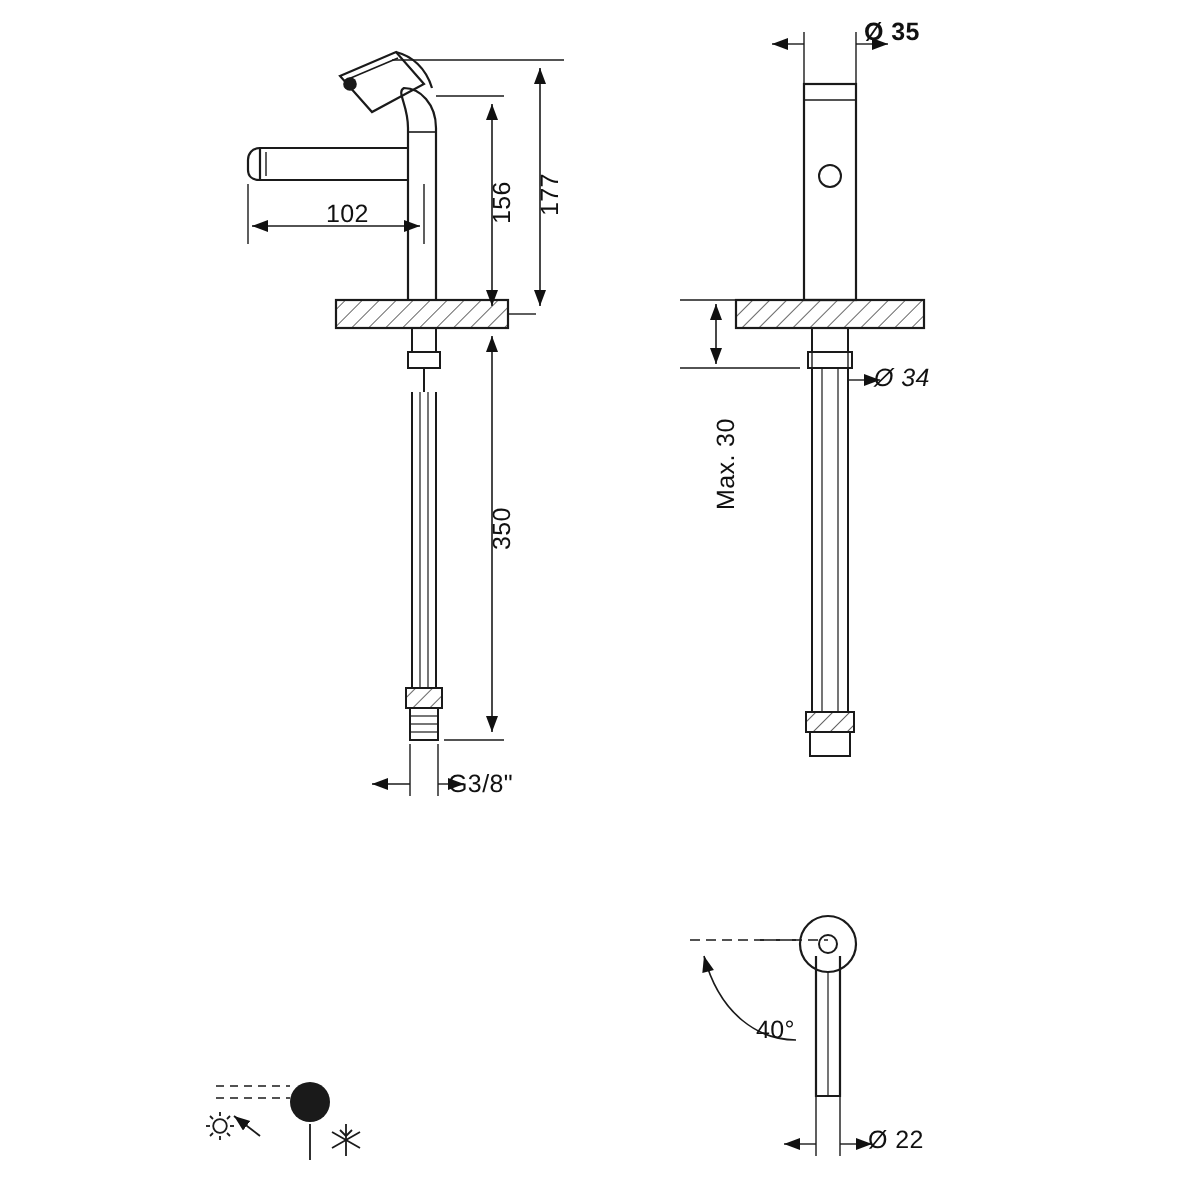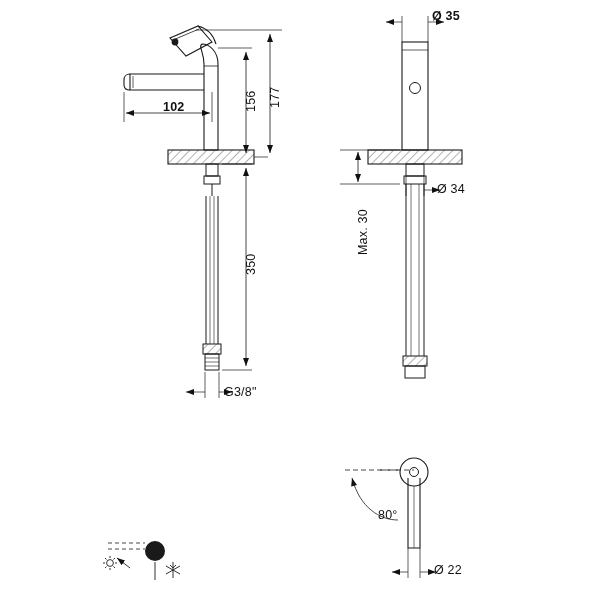--- a/index.html
+++ b/index.html
@@ -208,31 +208,31 @@
 
     <g stroke-width="0.7">
       <line x1="408" y1="548" x2="408" y2="578"></line>
       <line x1="420" y1="548" x2="420" y2="578"></line>
       <line x1="392" y1="572" x2="408" y2="572" marker-start="url(#arrHs)"></line>
       <line x1="420" y1="572" x2="436" y2="572" marker-end="url(#arrH)"></line>
     </g>
   </g>
 </svg>
 
-<div class="dim-label" style="left:163px; top:100px;font-weight:bold;">102</div>
+<div class="dim-label" style="left:163px; top:100px;">102</div>
 
 <div class="dim-label rot" style="left:244px; top:112px;">156</div>
 
 <div class="dim-label rot" style="left:268px; top:108px;">177</div>
 
 <div class="dim-label rot" style="left:244px; top:275px;">350</div>
 
 <div class="dim-label" style="left:224px; top:385px;">G3/8"</div>
 
 <div class="dim-label" style="left:432px; top:9px;font-weight:bold;">Ø 35</div>
 
-<div class="dim-label" style="left:437px; top:182px;">Ø 34</div>
+<div class="dim-label" style="left:437px; top:182px;font-style:italic;">Ø 34</div>
 
 <div class="dim-label rot" style="left:356px; top:255px;">Max. 30</div>
 
-<div class="dim-label" style="left:378px; top:508px;">80°</div>
+<div class="dim-label" style="left:378px; top:508px;">40°</div>
 
 <div class="dim-label" style="left:434px; top:563px;">Ø 22</div>
 
 </body></html>

